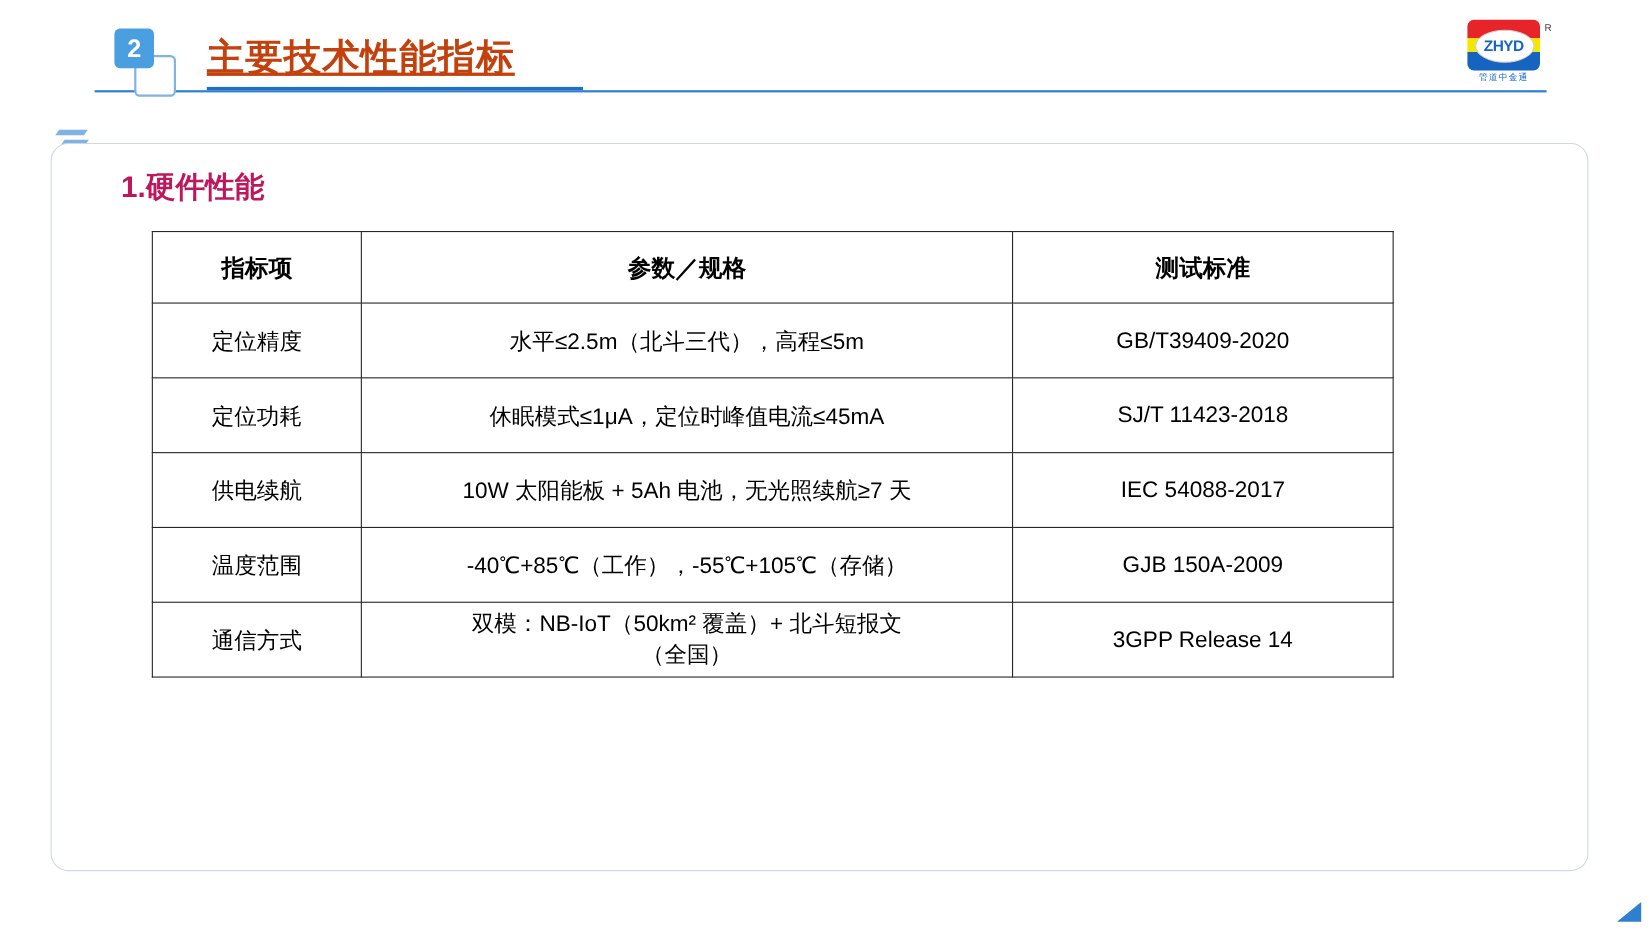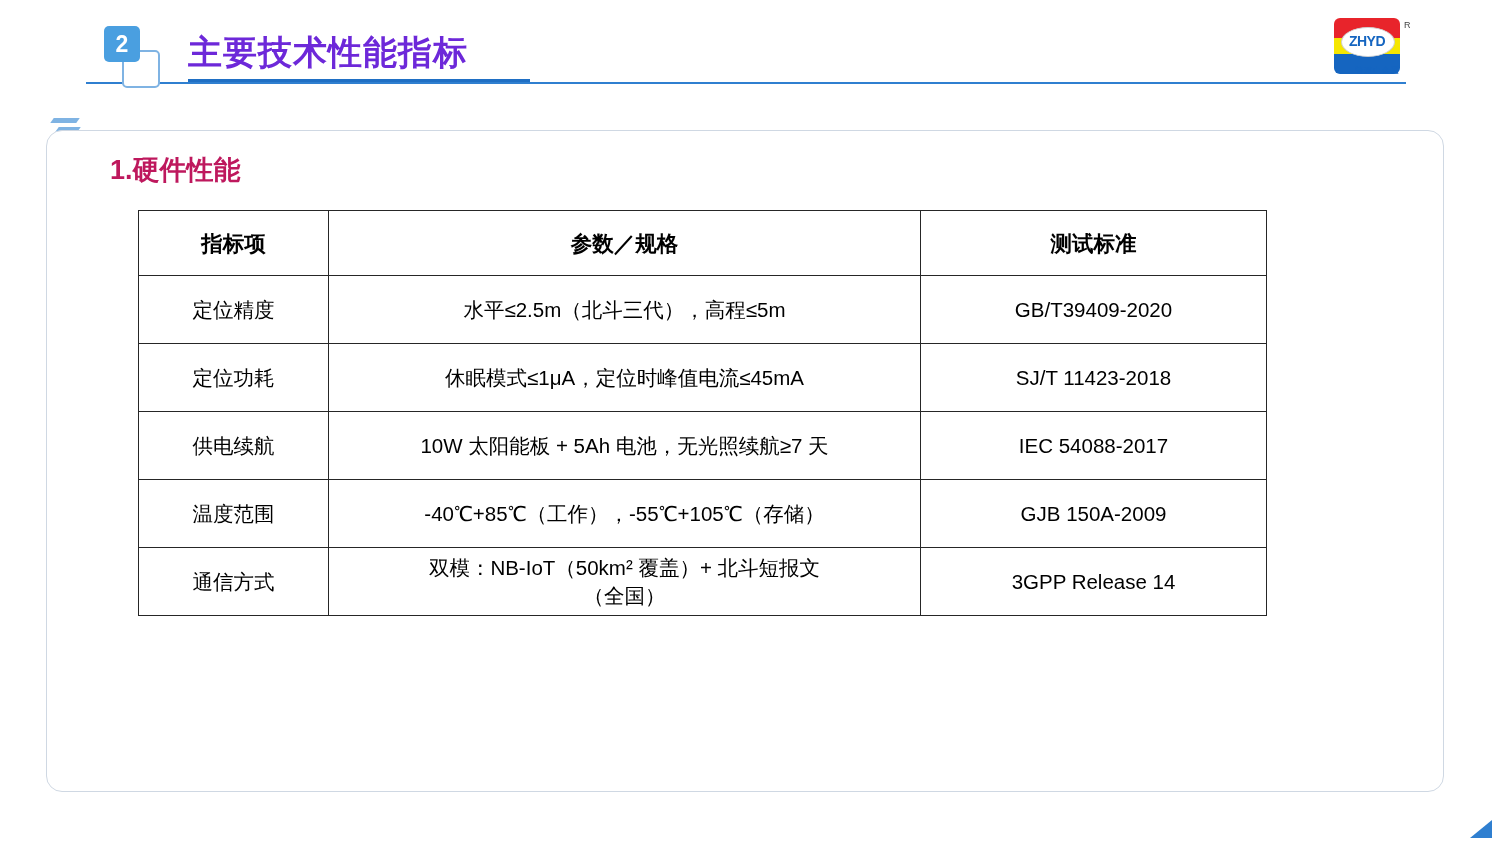--- a/index.html
+++ b/index.html
@@ -58,22 +58,23 @@
     font-weight: bold;
     text-align: center;
     line-height: 36px;
   }
   .slide-title {
     position: absolute;
     left: 188px;
     top: 30px;
     font-size: 34px;
     font-weight: bold;
-    color: #6d28d9;
+    color: #c2410c;
     letter-spacing: 1px;
+    text-decoration: underline;
   }
   .title-underline {
     position: absolute;
     left: 188px;
     top: 79px;
     width: 342px;
     height: 3px;
     background: #1f6fc4;
   }
 
@@ -83,21 +84,21 @@
     left: 1334px;
     top: 18px;
     width: 82px;
     height: 62px;
   }
   .logo-badge {
     position: absolute;
     left: 0;
     top: 0;
     width: 66px;
-    height: 56px;
+    height: 46px;
     border-radius: 6px;
     background: linear-gradient(180deg, #e8242b 0%, #e8242b 36%, #f5e600 36%, #f5e600 64%, #1565c0 64%, #1565c0 100%);
     overflow: hidden;
   }
   .logo-ell {
     position: absolute;
     left: 7px;
     top: 9px;
     width: 52px;
     height: 28px;
@@ -116,21 +117,21 @@
     font-size: 14px;
     font-weight: bold;
     color: #1565c0;
     letter-spacing: -0.5px;
   }
   .logo-sub {
     position: absolute;
     left: 0;
     top: 47px;
     width: 66px;
-    text-align: right;
+    text-align: center;
     font-size: 8px;
     color: #1565c0;
     letter-spacing: 1px;
   }
   .logo-r {
     position: absolute;
     left: 70px;
     top: 2px;
     font-size: 9px;
     color: #444444;

